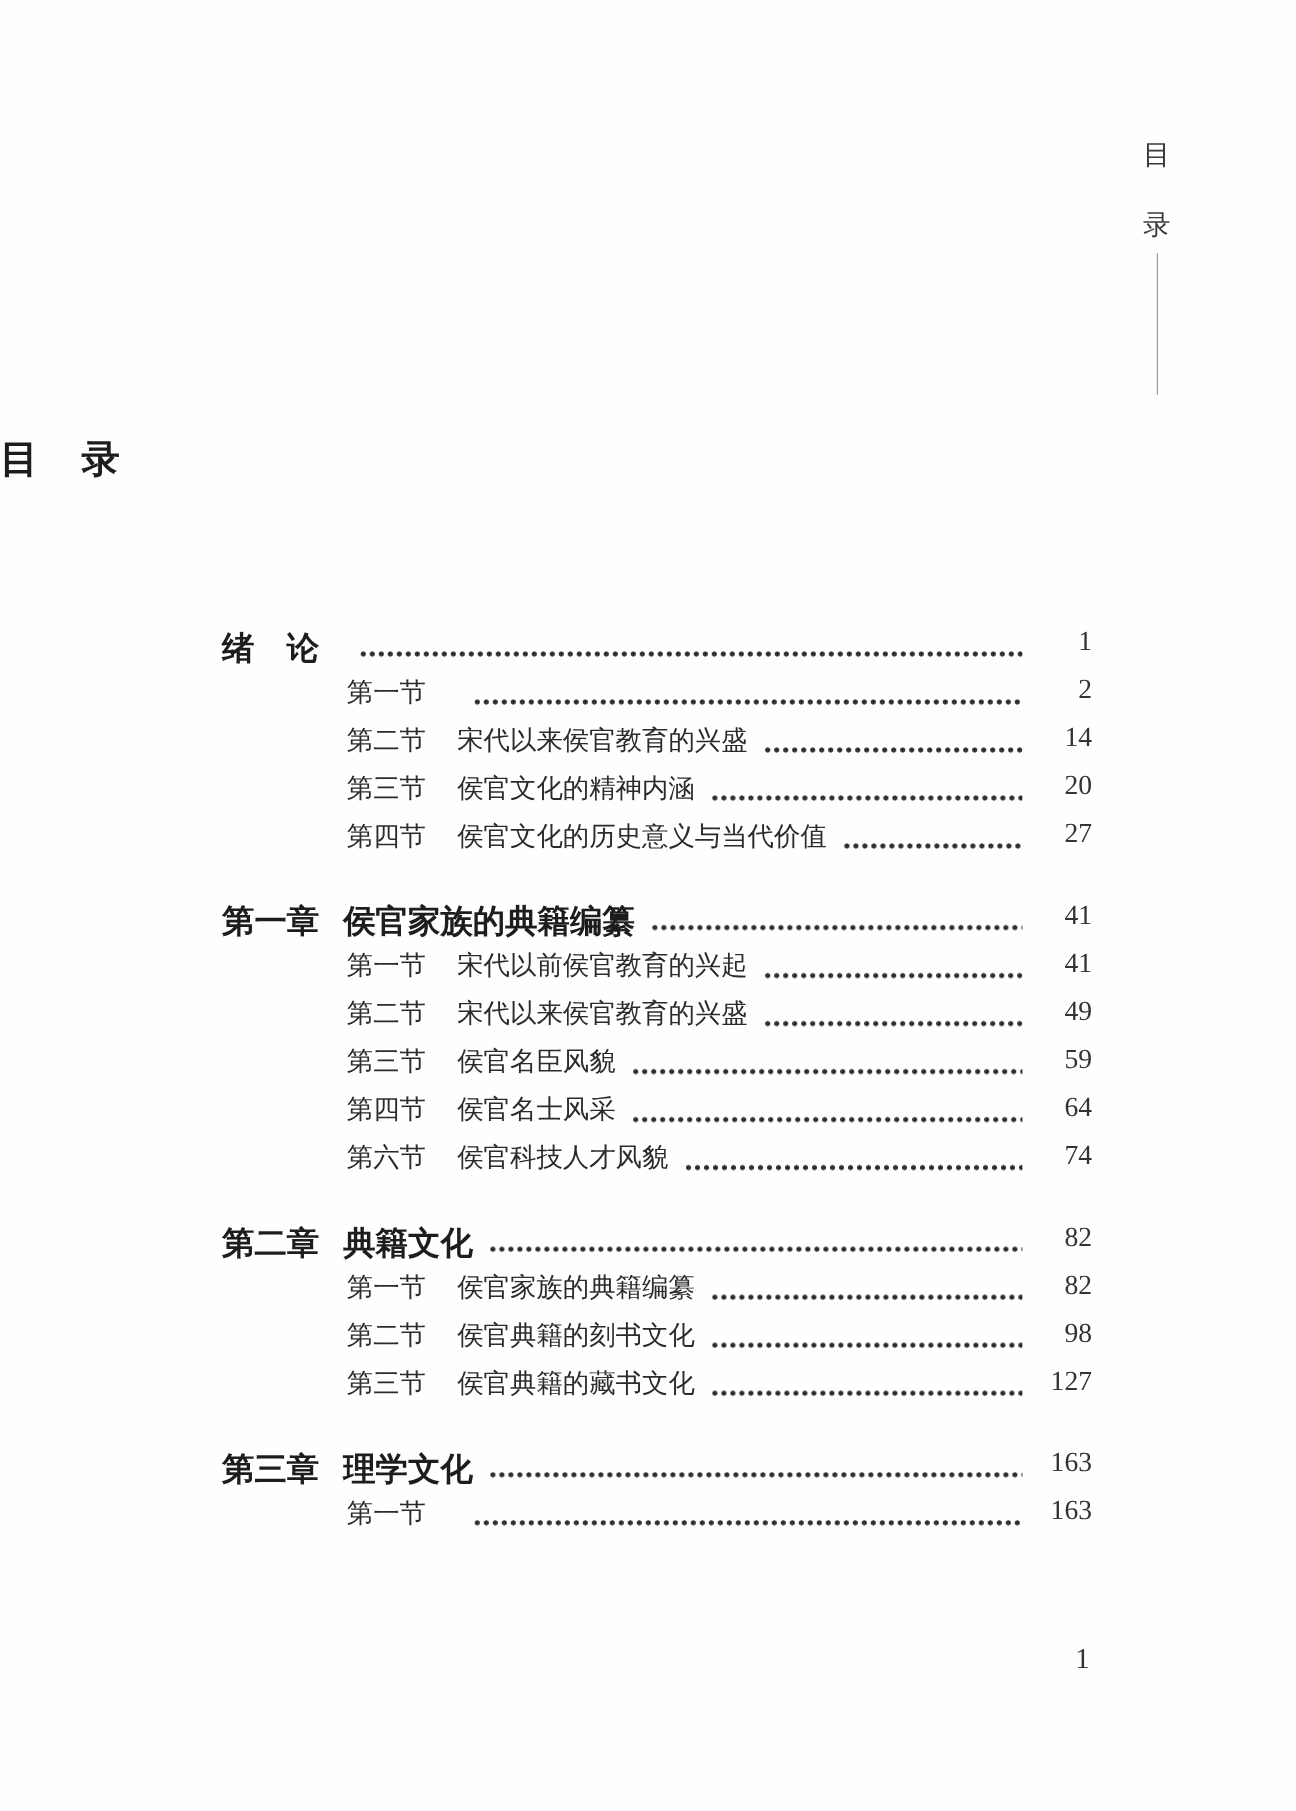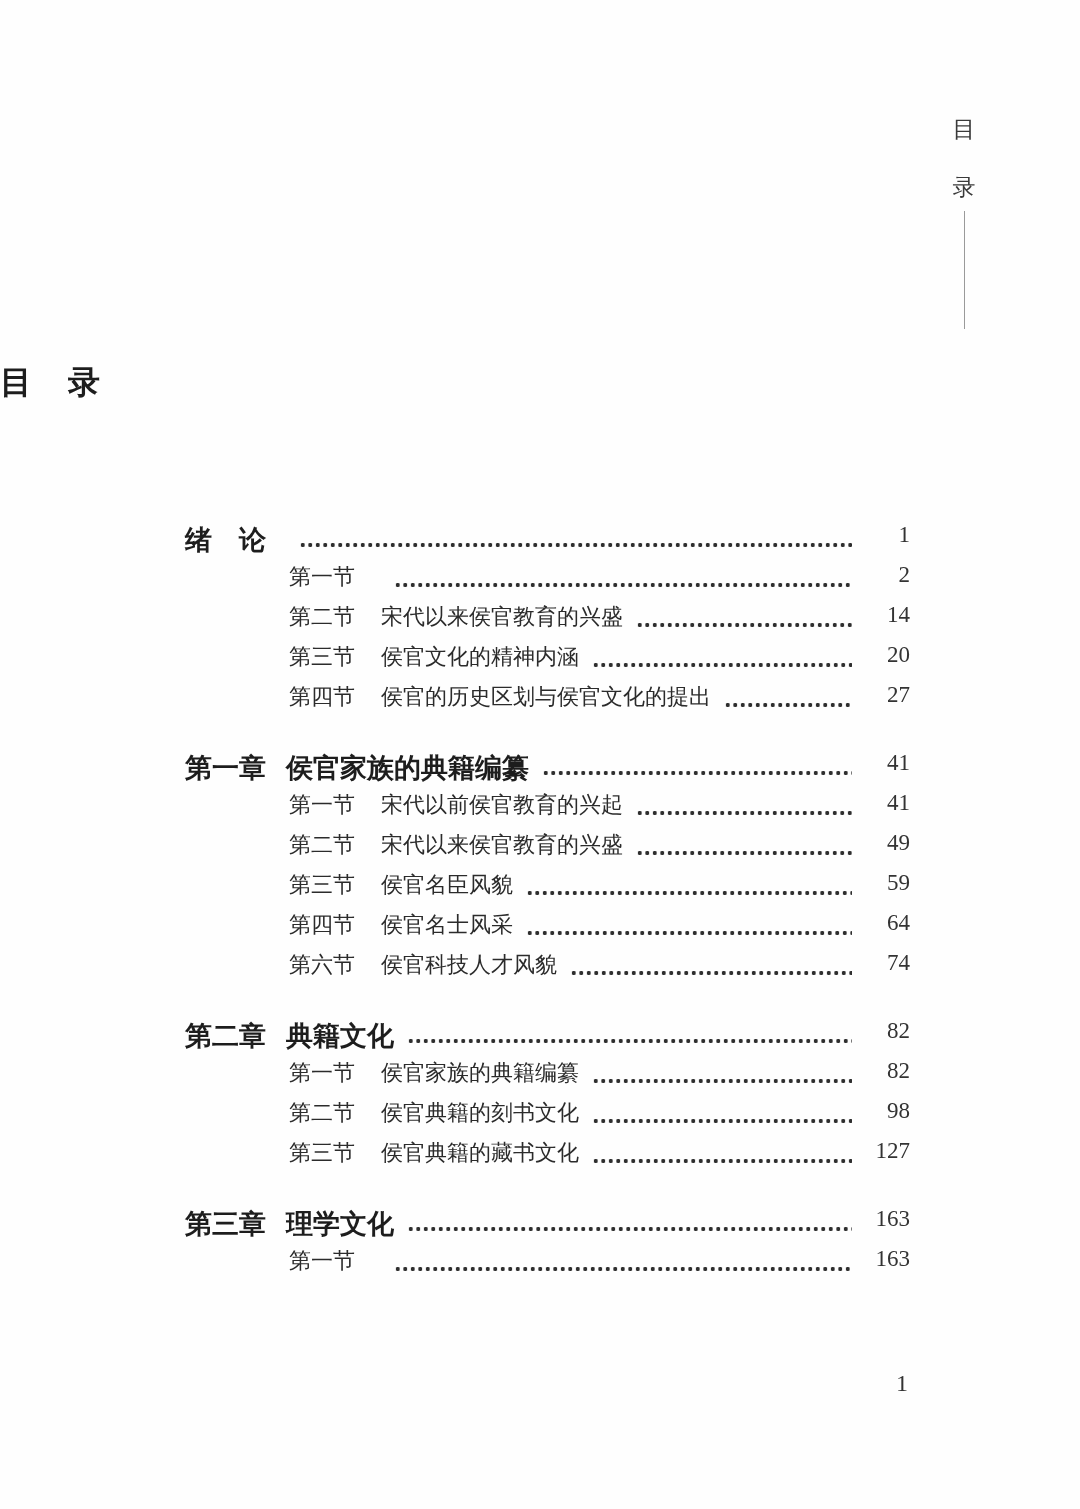--- a/index.html
+++ b/index.html
@@ -148,21 +148,21 @@
     <span class="toc-page">14</span>
   </div>
       <div class="toc-row section">
     <span class="toc-label">第三节</span>
     <span class="toc-title">侯官文化的精神内涵</span>
     <span class="toc-leader"></span>
     <span class="toc-page">20</span>
   </div>
       <div class="toc-row section">
     <span class="toc-label">第四节</span>
-    <span class="toc-title">侯官的历史区划与侯官文化的提出</span>
+    <span class="toc-title">侯官文化的历史意义与当代价值</span>
     <span class="toc-leader"></span>
     <span class="toc-page">27</span>
   </div>
       <div class="toc-row chapter">
     <span class="toc-label">第一章</span>
     <span class="toc-title">侯官家族的典籍编纂</span>
     <span class="toc-leader"></span>
     <span class="toc-page">41</span>
   </div>
       <div class="toc-row section">

